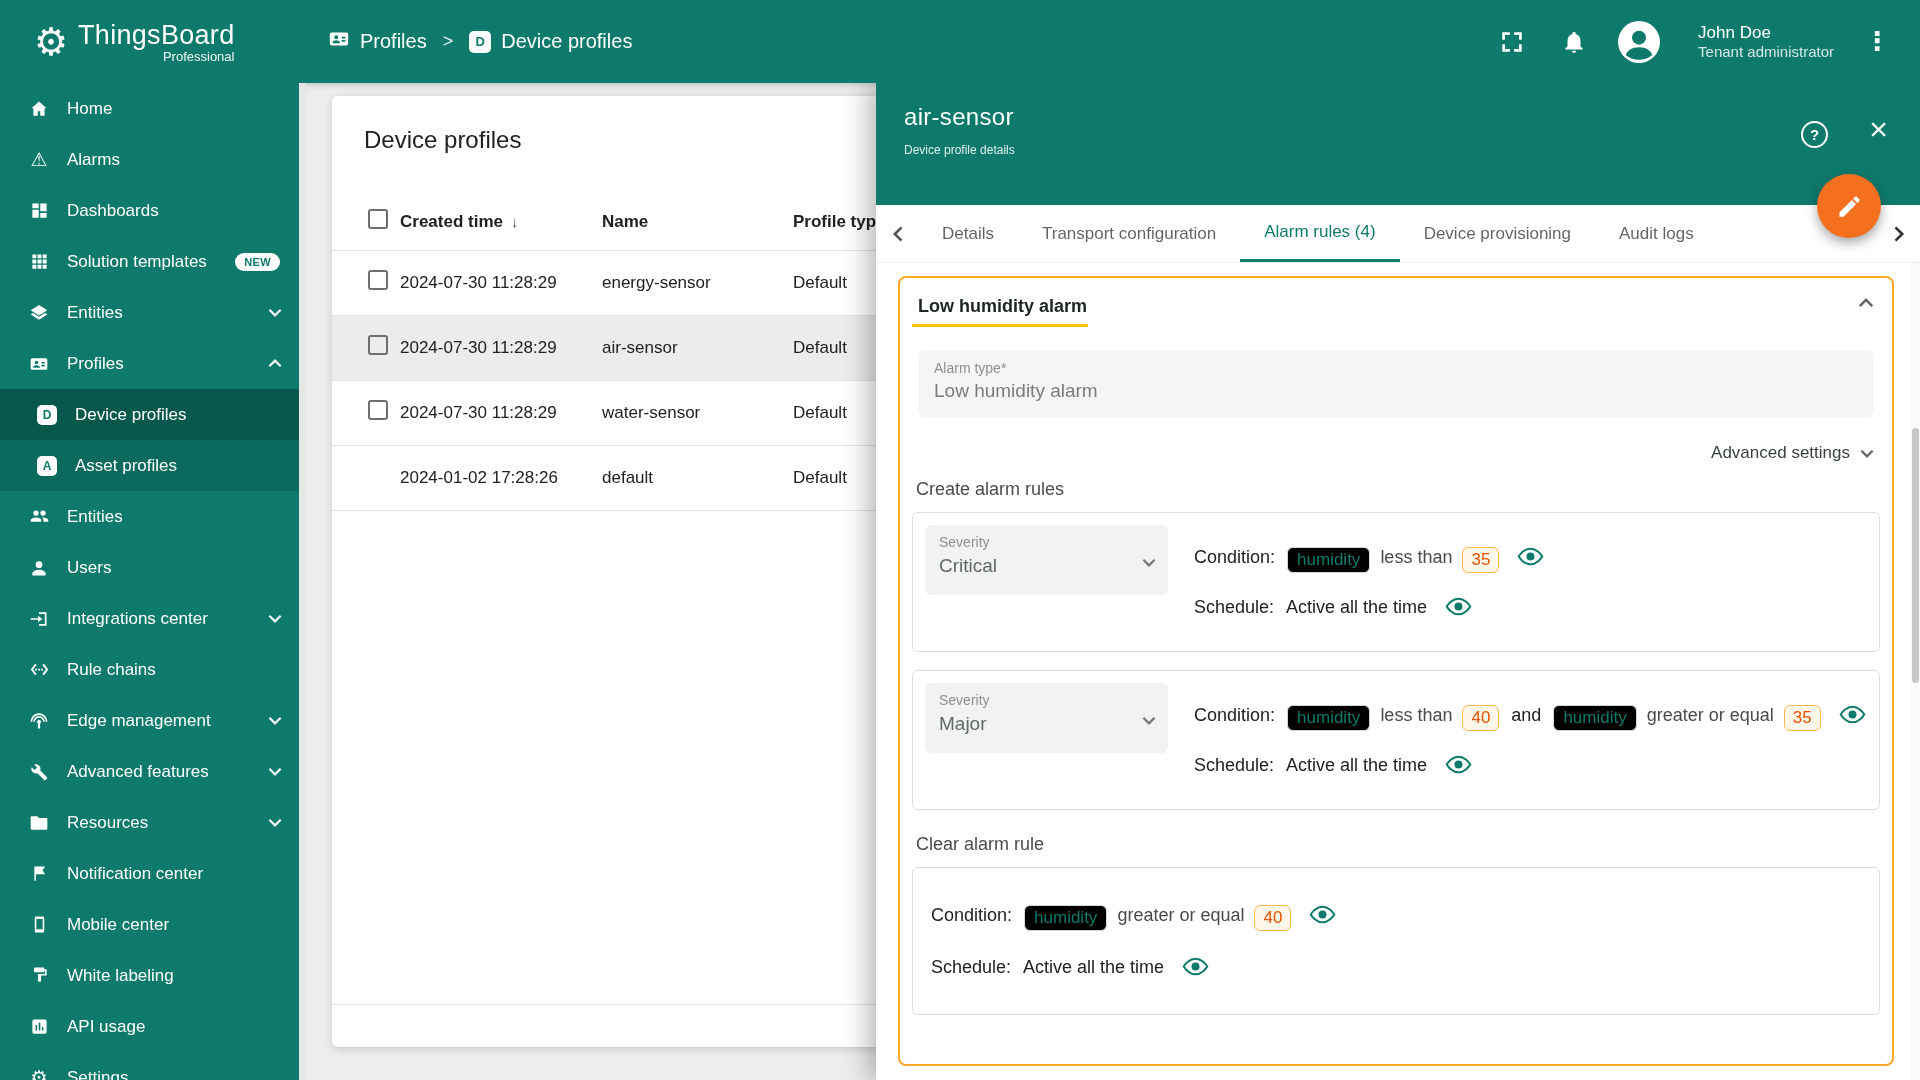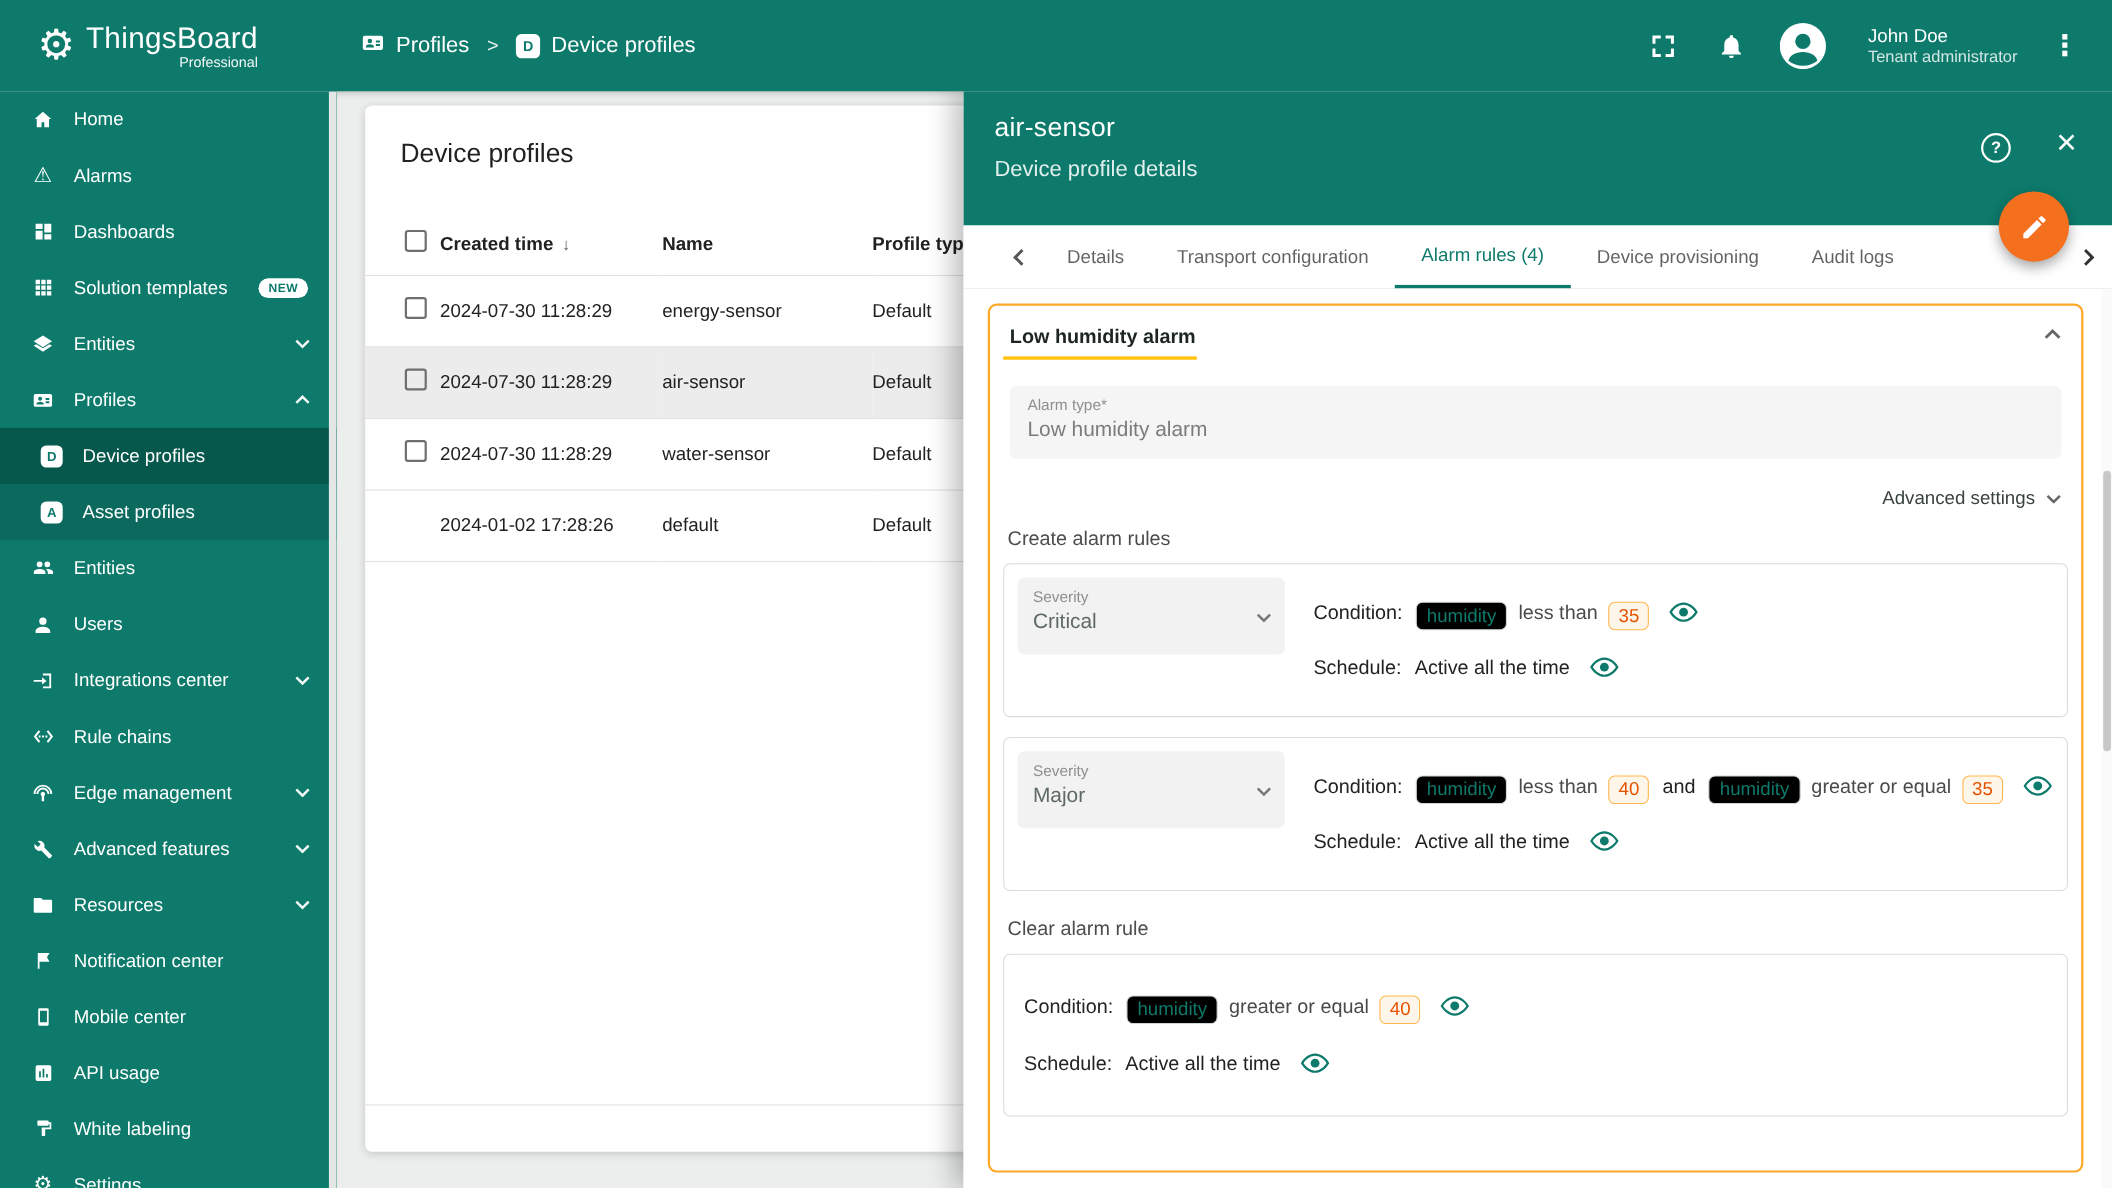--- a/index.html
+++ b/index.html
@@ -61,30 +61,30 @@
   th { font-weight:600; color:#212121; }
   .checkbox { width:20px; height:20px; border:2px solid #6f6f6f; border-radius:3px; display:inline-block; }
   .sort-icon { font-size:15px; color:#555; margin-left:8px; }
   .card-footer-line { position:absolute; left:0; right:0; top:908px; border-top:1px solid #e2e2e2; }
 
   
   .drawer { position:absolute; top:83px; left:876px; right:0; bottom:0; z-index:60; background:#fff;
             box-shadow:-8px 0 24px rgba(0,0,0,.28); }
   .d-head { height:122px; background:#0d7a6b; color:#fff; padding:20px 0 0 28px; position:relative; }
   .d-title { font-size:24px; font-weight:500; letter-spacing:.3px; }
-  .d-subtitle { font-size:20px; margin-top:12px; color:rgba(255,255,255,.88); }
+  .d-subtitle { font-size:12px; margin-top:12px; color:rgba(255,255,255,.88); }
   .help-btn { position:absolute; top:38px; right:92px; width:27px; height:27px; border:2px solid #fff;
               border-radius:50%; display:flex; align-items:center; justify-content:center;
               font-size:15px; font-weight:bold; cursor:pointer; }
   .close-btn { position:absolute; top:30px; right:32px; font-size:32px; line-height:1; cursor:pointer; }
   .fab { position:absolute; top:91px; right:39px; width:64px; height:64px; border-radius:50%;
          background:#f4701e; border:none; display:flex; align-items:center; justify-content:center;
          box-shadow:0 5px 12px rgba(0,0,0,.35); cursor:pointer; z-index:8; }
   .d-tabs { height:58px; display:flex; align-items:stretch; border-bottom:1px solid #ececec;
-            background:#fff; position:relative;padding-left:28px; }
+            background:#fff; position:relative; }
   .tab-arrow { width:42px; display:flex; align-items:center; justify-content:center; color:#555; cursor:pointer; }
   .tab-arrow.right { margin-left:auto; color:#333; }
   .tab { display:flex; align-items:center; padding:0 24px; font-size:17px; font-weight:500;
          color:rgba(0,0,0,.62); cursor:pointer; white-space:nowrap; }
   .tab.active { color:#0d7a6b; border-bottom:3px solid #0d7a6b; }
   .d-body { position:absolute; top:180px; left:0; right:0; bottom:0; background:#fff; padding:13px 26px 0 22px; }
   .d-scroll-track { position:absolute; top:0; right:0; bottom:0; width:9px; background:#fafafa; }
   .d-scroll-thumb { position:absolute; top:165px; right:1px; width:7px; height:255px; background:#c7c7c7;
                     border-radius:4px; cursor:grab; }
 
@@ -334,32 +334,32 @@
     <span class="nav-icon">
         <svg width="19" height="19" viewBox="0 0 24 24">
           <path d="M16.5 2h-9A1.5 1.5 0 0 0 6 3.5v17A1.5 1.5 0 0 0 7.5 22h9a1.5 1.5 0 0 0 1.5-1.5v-17A1.5 1.5 0 0 0 16.5 2zM16 18H8V5h8z"></path>
         </svg>
       </span>
     <span class="nav-label">Mobile center</span>
   </div>
   <div class="nav-item">
     <span class="nav-icon">
         <svg width="19" height="19" viewBox="0 0 24 24">
+          <path d="M18 4V3a1 1 0 0 0-1-1H6a1 1 0 0 0-1 1v4a1 1 0 0 0 1 1h11a1 1 0 0 0 1-1V6h1v4H10v9a1 1 0 0 0 1 1h2a1 1 0 0 0 1-1v-7h7V4z"></path>
+        </svg>
+      </span>
+    <span class="nav-label">White labeling</span>
+  </div>
+  <div class="nav-item">
+    <span class="nav-icon">
+        <svg width="19" height="19" viewBox="0 0 24 24">
           <path d="M19 3H5a2 2 0 0 0-2 2v14a2 2 0 0 0 2 2h14a2 2 0 0 0 2-2V5a2 2 0 0 0-2-2zM9 17H7v-7h2zm4 0h-2V7h2zm4 0h-2v-4h2z"></path>
         </svg>
       </span>
     <span class="nav-label">API usage</span>
-  </div>
-  <div class="nav-item">
-    <span class="nav-icon">
-        <svg width="19" height="19" viewBox="0 0 24 24">
-          <path d="M18 4V3a1 1 0 0 0-1-1H6a1 1 0 0 0-1 1v4a1 1 0 0 0 1 1h11a1 1 0 0 0 1-1V6h1v4H10v9a1 1 0 0 0 1 1h2a1 1 0 0 0 1-1v-7h7V4z"></path>
-        </svg>
-      </span>
-    <span class="nav-label">White labeling</span>
   </div>
   <div class="nav-item">
     <span class="nav-icon">⚙</span>
     <span class="nav-label">Settings</span>
   </div>
   <span class="sidebar-track"></span>
 </aside>
 
 <main class="content">
   <section class="card">

